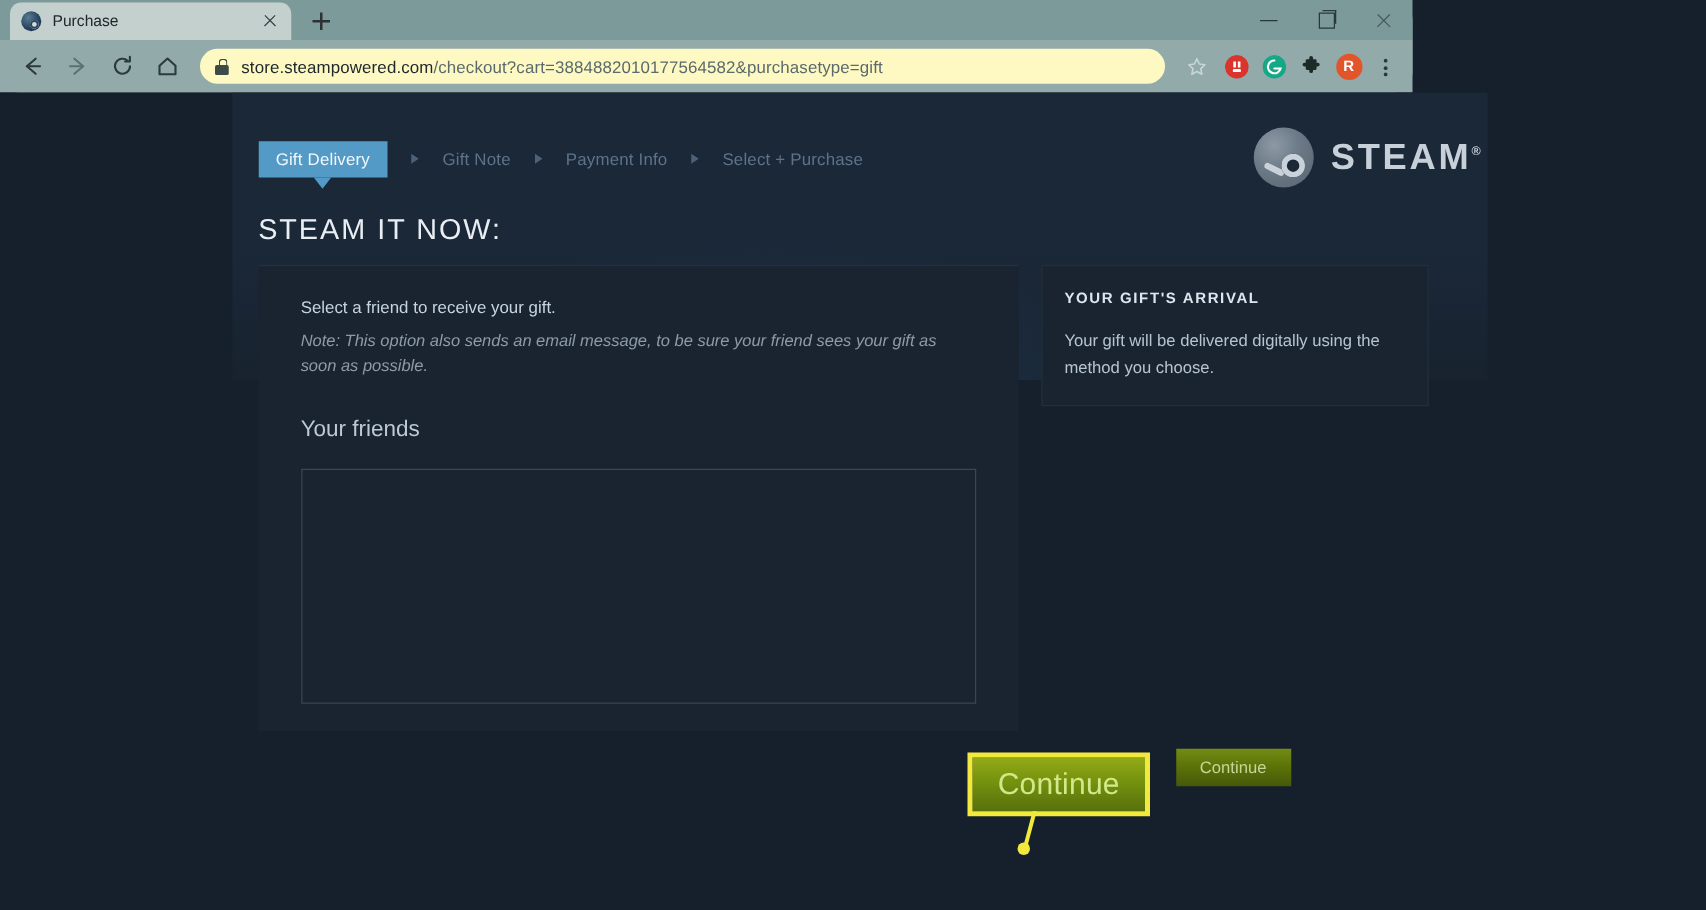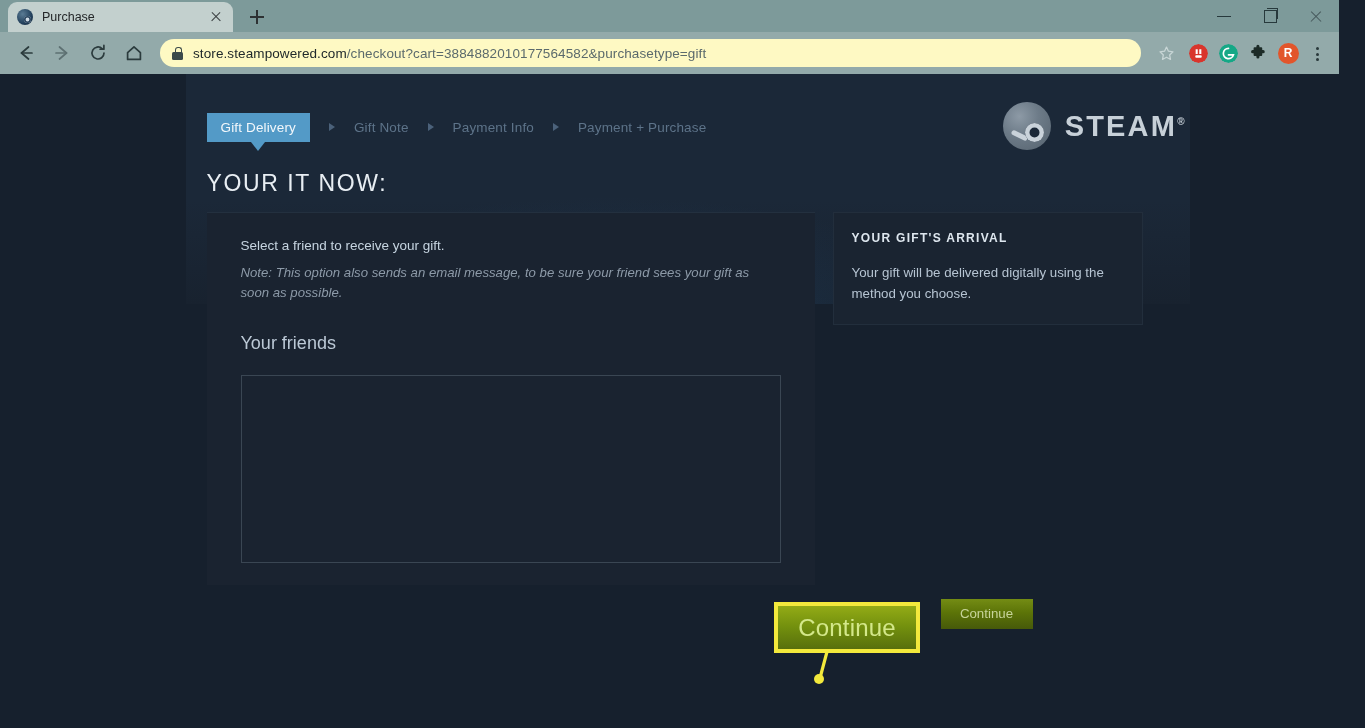--- a/index.html
+++ b/index.html
@@ -3,21 +3,21 @@
 <meta charset="utf-8">
 <style>
   * { margin:0; padding:0; box-sizing:border-box; }
   html,body { width:1365px; height:728px; overflow:hidden; }
   body {
     font-family:"Liberation Sans", sans-serif;
     background:#16202d;
   }
 
   
-  .chrome { width:1339px; background:#93aaaa;border-radius:16px; }
+  .chrome { width:1130px; background:#93aaaa;border-radius:16px; }
   .titlebar {
     height:32px; display:flex; align-items:flex-end;
     background:#7d9a9a; position:relative;
   }
   .tab {
     margin-left:8px; width:225px; height:30px;
     background:#c3d0ce; border-radius:9px 9px 0 0;
     display:flex; align-items:center; padding:0 9px; gap:9px;
     position:relative;
   }
@@ -327,29 +327,29 @@
 
     <div class="crumbs">
       <div class="crumb active">
         <span>Gift Delivery</span>
       </div>
       <div class="sep"></div>
       <div class="crumb">Gift Note</div>
       <div class="sep"></div>
       <div class="crumb">Payment Info</div>
       <div class="sep"></div>
-      <div class="crumb">Payment + Purchase</div>
+      <div class="crumb">Select + Purchase</div>
 
       <div class="steam-logo">
         <div class="steam-mark"></div>
         <div class="steam-word"><span>STEAM</span><span class="steam-reg">®</span></div>
       </div>
     </div>
 
-    <h1 class="h1">YOUR IT NOW:</h1>
+    <h1 class="h1">STEAM IT NOW:</h1>
 
     <div class="cols">
 
       <div class="formpanel">
         <div class="lead">Select a friend to receive your gift.</div>
         <div class="note">Note: This option also sends an email message, to be sure your friend sees your gift as soon as possible.</div>
         <div class="field-label">Your friends</div>
         <div class="friendbox"></div>
       </div>
 

